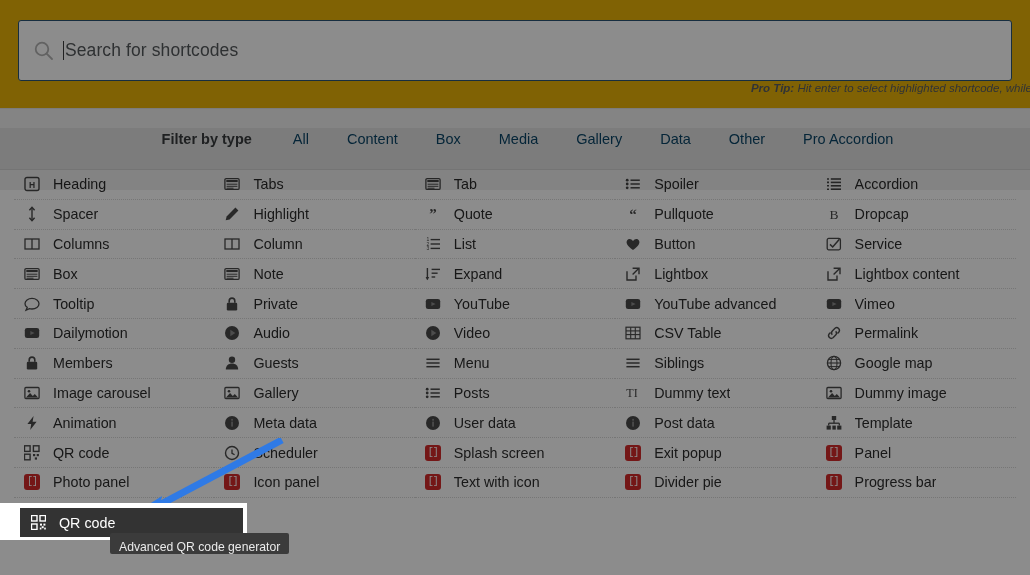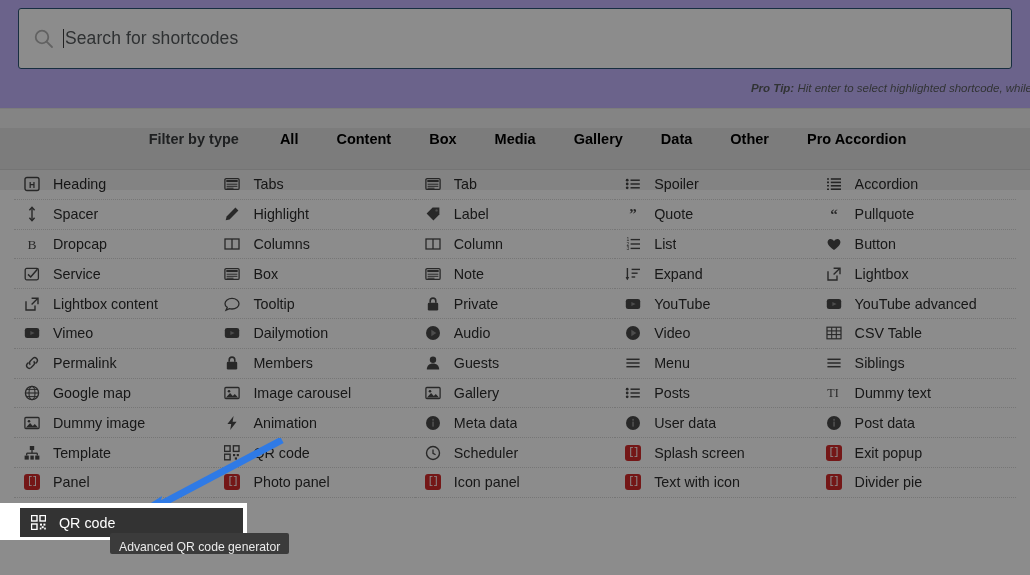--- a/index.html
+++ b/index.html
@@ -17,22 +17,22 @@
 
   
   .app {
     position: absolute; inset: 0;
     background: #ffffff;
     display: flex; flex-direction: column;
   }
 
   .search-section {
     height: 108px;
-    background: #c4b5fd;
-    padding: 8px 18px 0 18px;
+    background: #eab308;
+    padding: 20px 18px 0 18px;
     position: relative;
     flex: 0 0 auto;
   }
   .search-box {
     height: 61px;
     border: 1px solid #2b5575;
     border-radius: 3px;
     display: flex; align-items: center;
     padding: 0 14px;
     background: #ffffff;
@@ -64,25 +64,24 @@
     justify-content: center;
     gap: 0px;
     flex: 0 0 auto;
   }
   .filter-label {
     font-size: 14.5px; font-weight: bold; color: #3c4043;
     margin-right: 22px;
     margin-left: 44px;
   }
   .filter-link {
-    font-size: 14.5px; color: #000000;
+    font-size: 14.5px; color: #0c4a6e;
     margin: 0 19px;
     cursor: pointer;
     white-space: nowrap;
-    font-weight: bold;
   }
   .filter-link:first-of-type { margin-left: 0; }
 
   .grid-wrap {
     flex: 1 1 auto;
     background: #ffffff;
     padding: 0 14px;
     overflow: hidden;
   }
   .grid {
@@ -288,29 +287,20 @@
             </span>
             <span class="lbl">Spacer</span>
           </div>
           <div class="cell">
             <span class="ico">
               <svg width="16" height="16" viewBox="0 0 16 16">
                 <path d="M11.4 1.6 L14.4 4.6 L5.6 13.4 L1.7 14.3 L2.6 10.4 Z" fill="#4a4a4a"></path>
               </svg>
             </span>
             <span class="lbl">Highlight</span>
-          </div>
-          <div class="cell">
-            <span class="ico">
-              <svg width="16" height="16" viewBox="0 0 16 16">
-                <path d="M1.6 7.6 L7.6 1.6 L14.4 1.6 L14.4 8.4 L8.4 14.4 Z" fill="#4a4a4a"></path>
-                <circle cx="11.6" cy="4.4" r="1.2" fill="#8c8c8c"></circle>
-              </svg>
-            </span>
-            <span class="lbl">Label</span>
           </div>
           <div class="cell">
             <span class="ico">
               <svg width="16" height="16" viewBox="0 0 16 16">
                 <text x="8" y="12.5" font-size="15" font-family="Liberation Serif" font-weight="bold" fill="#4a4a4a" text-anchor="middle">”</text>
               </svg>
             </span>
             <span class="lbl">Quote</span>
           </div>
           <div class="cell">

